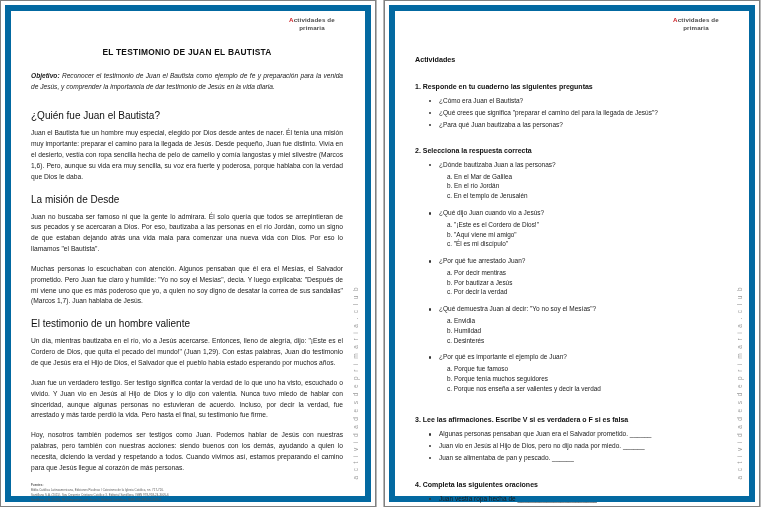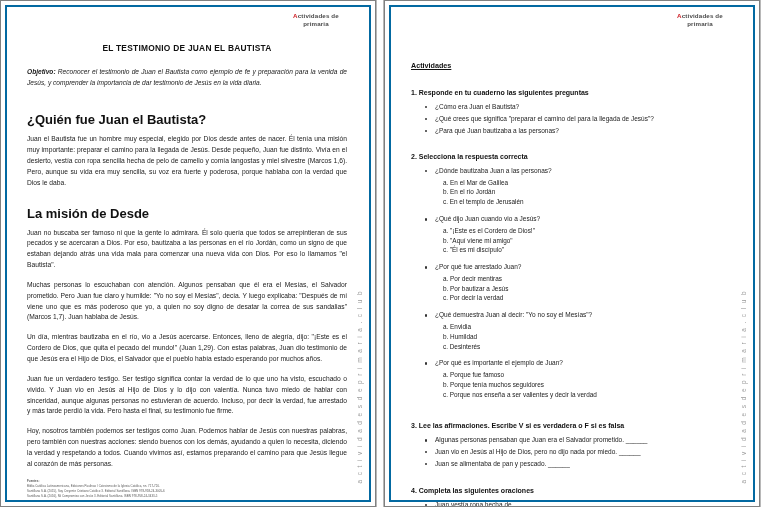--- a/index.html
+++ b/index.html
@@ -29,21 +29,21 @@
     box-shadow: inset 0 0 0 1px #ffffff, 0 0 0 1px #b8b8b8;
     overflow: hidden;
     flex: 0 0 auto;
   }
   .page-left  { width: 376px; height: 507px; }
   .page-right { width: 376px; height: 507px; }
 
   .page-inner {
     position: absolute;
     inset: 4px;
-    border: 2px solid #0369a1;
+    border: 6px solid #0369a1;
     background: #ffffff;
   }
 
   .page-body {
     position: absolute;
     inset: 0;
     padding: 6px 22px 6px 20px;
     display: flex;
     flex-direction: column;
   }
@@ -93,24 +93,24 @@
     font-size: 6.6px;
     font-style: italic;
     line-height: 1.62;
     text-align: justify;
     color: #1a1a1a;
     margin-bottom: 16px;
   }
   .objective b { font-style: italic; font-weight: bold; }
 
   h2.section {
-    font-size: 13px;
-    font-weight: bold;
+    font-size: 10px;
+    font-weight: normal;
     color: #111;
-    margin: 8px 0 7px 0;
+    margin: 2px 0 7px 0;
   }
 
   p.para {
     font-size: 6.7px;
     line-height: 1.62;
     text-align: justify;
     color: #1a1a1a;
     margin-bottom: 9px;
   }
 
@@ -126,22 +126,21 @@
     letter-spacing: .05px;
   }
   .sources .lbl { font-weight: bold; display: block; }
   .sources span { display: block; }
 
   
   .act-title {
     font-size: 7.2px;
     font-weight: bold;
     color: #111;
-    margin: 48px 0 9px 0;
-    text-decoration: underline;
+    margin: 38px 0 9px 0;
   }
   h3.num {
     font-size: 7px;
     font-weight: bold;
     color: #111;
     margin: 10px 0 6px 0;
   }
   ul.bullets {
     list-style: none;
     margin: 0 0 6px 0;
@@ -201,20 +200,21 @@
         <p class="para">Juan el Bautista fue un hombre muy especial, elegido por Dios desde antes de nacer. Él tenía una misión muy importante: preparar el camino para la llegada de Jesús. Desde pequeño, Juan fue distinto. Vivía en el desierto, vestía con ropa sencilla hecha de pelo de camello y comía langostas y miel silvestre (Marcos 1,6). Pero, aunque su vida era muy sencilla, su voz era fuerte y poderosa, porque hablaba con la verdad que Dios le daba.</p>
 
         <div class="spacer-sm"></div>
 
         <h2 class="section">La misión de Desde</h2>
         <p class="para">Juan no buscaba ser famoso ni que la gente lo admirara. Él solo quería que todos se arrepintieran de sus pecados y se acercaran a Dios. Por eso, bautizaba a las personas en el río Jordán, como un signo de que estaban dejando atrás una vida mala para comenzar una nueva vida con Dios. Por eso lo llamamos "el Bautista".</p>
         <p class="para">Muchas personas lo escuchaban con atención. Algunos pensaban que él era el Mesías, el Salvador prometido. Pero Juan fue claro y humilde: "Yo no soy el Mesías", decía. Y luego explicaba: "Después de mí viene uno que es más poderoso que yo, a quien no soy digno de desatar la correa de sus sandalias" (Marcos 1,7). Juan hablaba de Jesús.</p>
 
         <div class="spacer-sm"></div>
 
+        <h2 class="section">El testimonio de un hombre valiente</h2>
         <p class="para">Un día, mientras bautizaba en el río, vio a Jesús acercarse. Entonces, lleno de alegría, dijo: "¡Este es el Cordero de Dios, que quita el pecado del mundo!" (Juan 1,29). Con estas palabras, Juan dio testimonio de que Jesús era el Hijo de Dios, el Salvador que el pueblo había estado esperando por muchos años.</p>
         <p class="para">Juan fue un verdadero testigo. Ser testigo significa contar la verdad de lo que uno ha visto, escuchado o vivido. Y Juan vio en Jesús al Hijo de Dios y lo dijo con valentía. Nunca tuvo miedo de hablar con sinceridad, aunque algunas personas no estuvieran de acuerdo. Incluso, por decir la verdad, fue arrestado y más tarde perdió la vida. Pero hasta el final, su testimonio fue firme.</p>
         <p class="para">Hoy, nosotros también podemos ser testigos como Juan. Podemos hablar de Jesús con nuestras palabras, pero también con nuestras acciones: siendo buenos con los demás, ayudando a quien lo necesita, diciendo la verdad y respetando a todos. Cuando vivimos así, estamos preparando el camino para que Jesús llegue al corazón de más personas.</p>
 
         <div class="sources">
           <span class="lbl">Fuentes:</span>
           <span>Biblia Católica Latinoamericana, Ediciones Paulinas  /  Catecismo de la Iglesia Católica, nn. 717-720.</span>
           <span>Santillana S.A. (2015), Soy Creyente Cristiano Católico 3. Editorial Santillana. ISBN 978-958-24-3005-6</span>
           <span>Santillana S.A. (2016), Mi Compromiso con Jesús 3. Editorial Santillana. ISBN 978-958-24-3433-5</span>
         </div>

